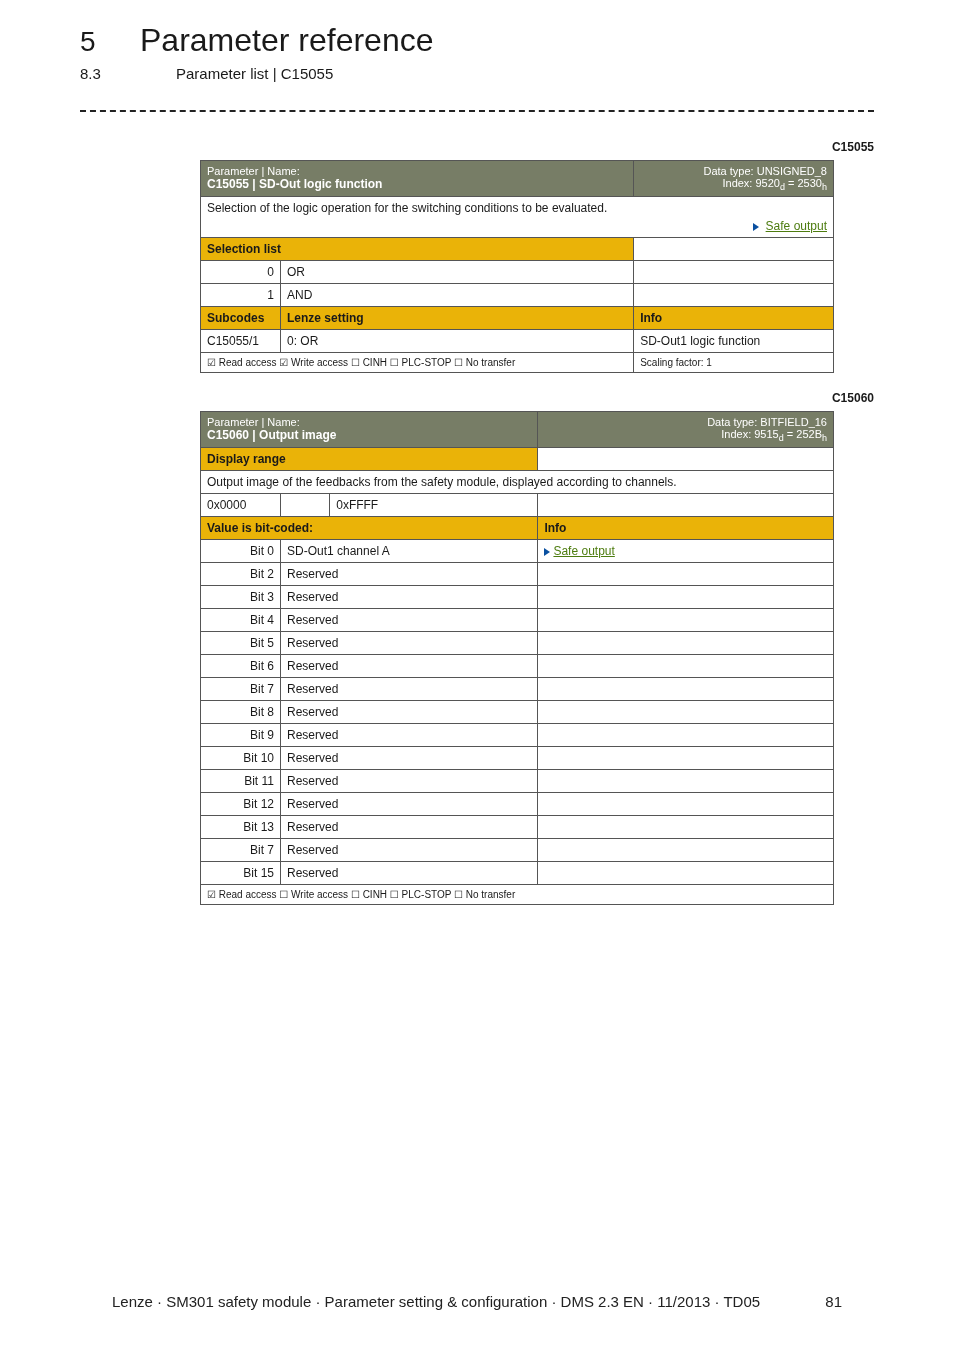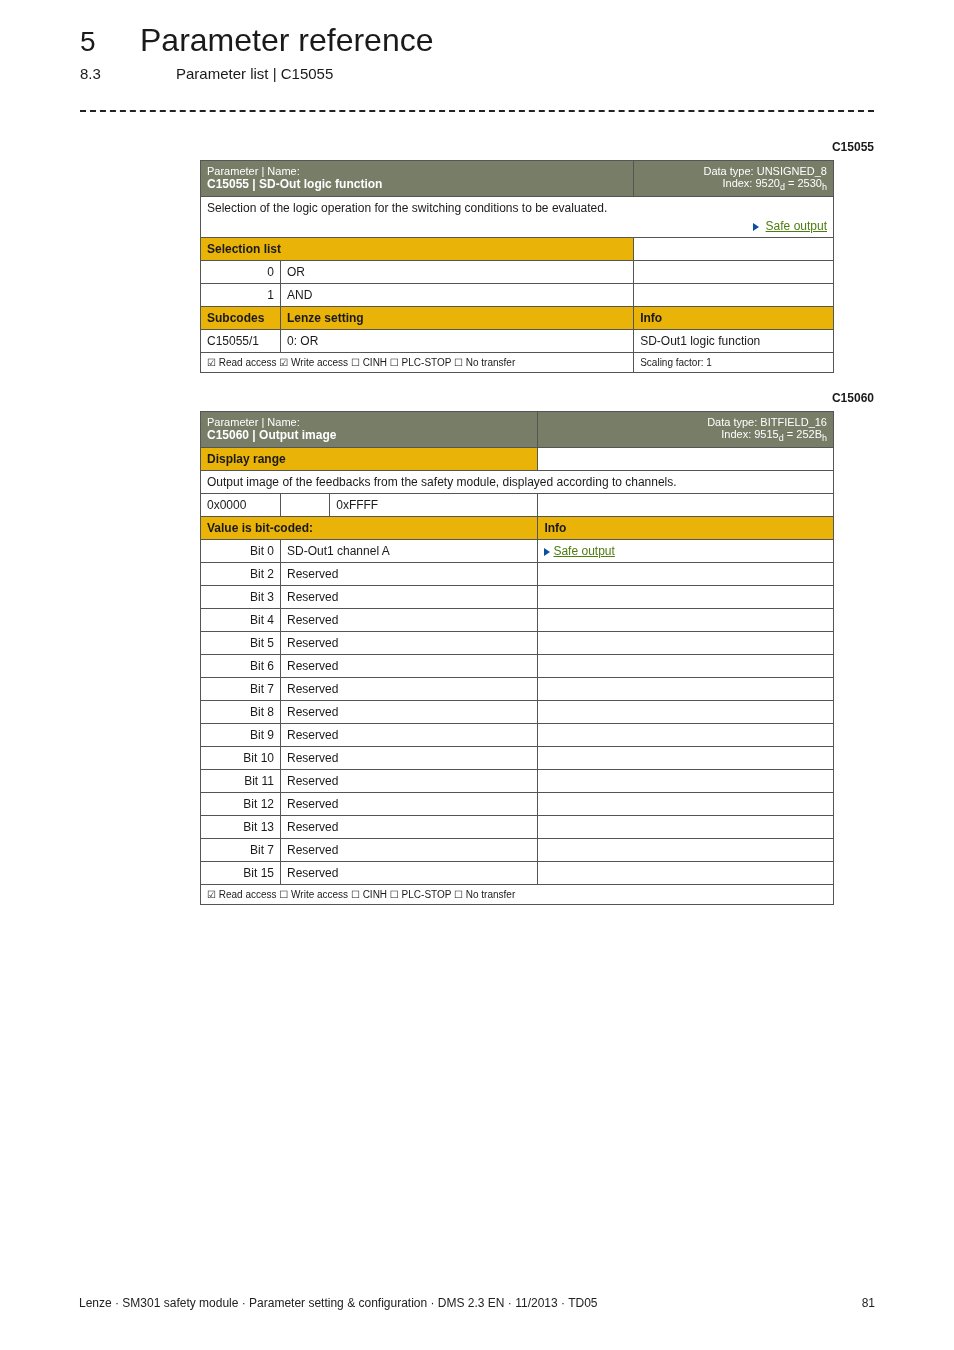--- a/index.html
+++ b/index.html
@@ -96,22 +96,22 @@
     border-left: 6px solid #0a50a0;
     margin-right: 3px;
     vertical-align: middle;
   }
   .num-cell { text-align: right; width: 80px; }
   .footer {
     position: absolute;
     bottom: 40px;
     left: 0;
     width: 100%;
-    padding: 0 79px;
-    font-size: 12px;
+    padding: 0 112px;
+    font-size: 15px;
     color: #222;
     display: flex;
     justify-content: space-between;
   }
   .foot-scale { font-size: 10px; }
 </style>
 </head>
 <body>
 
 <div class="page">

